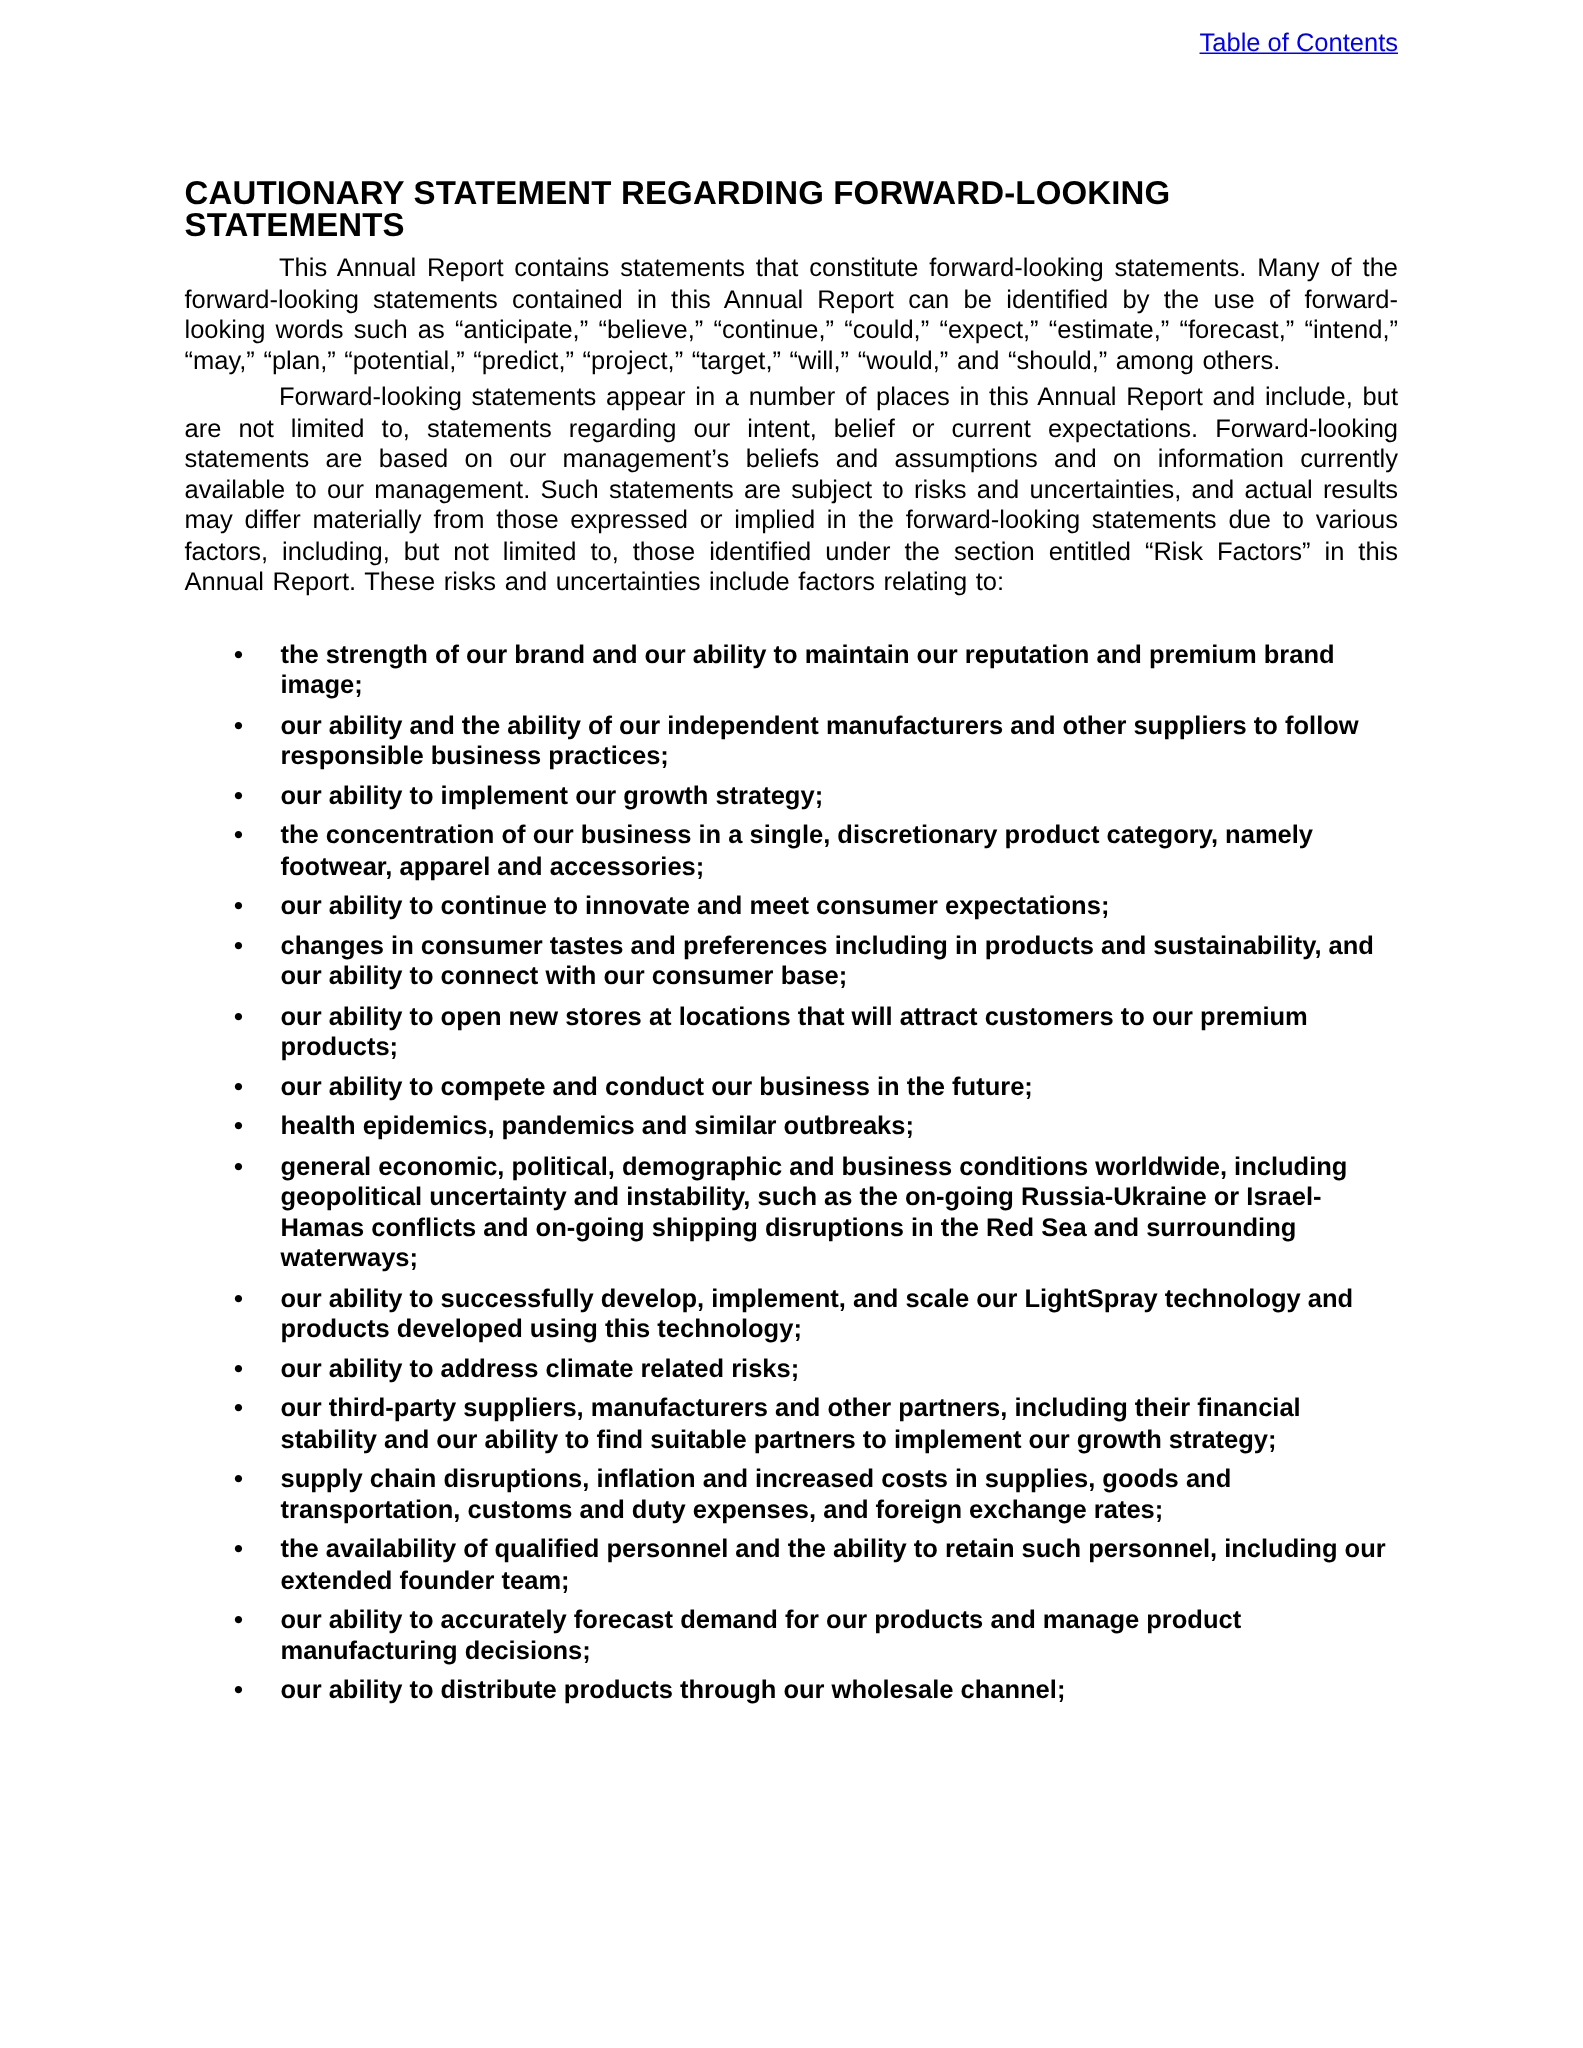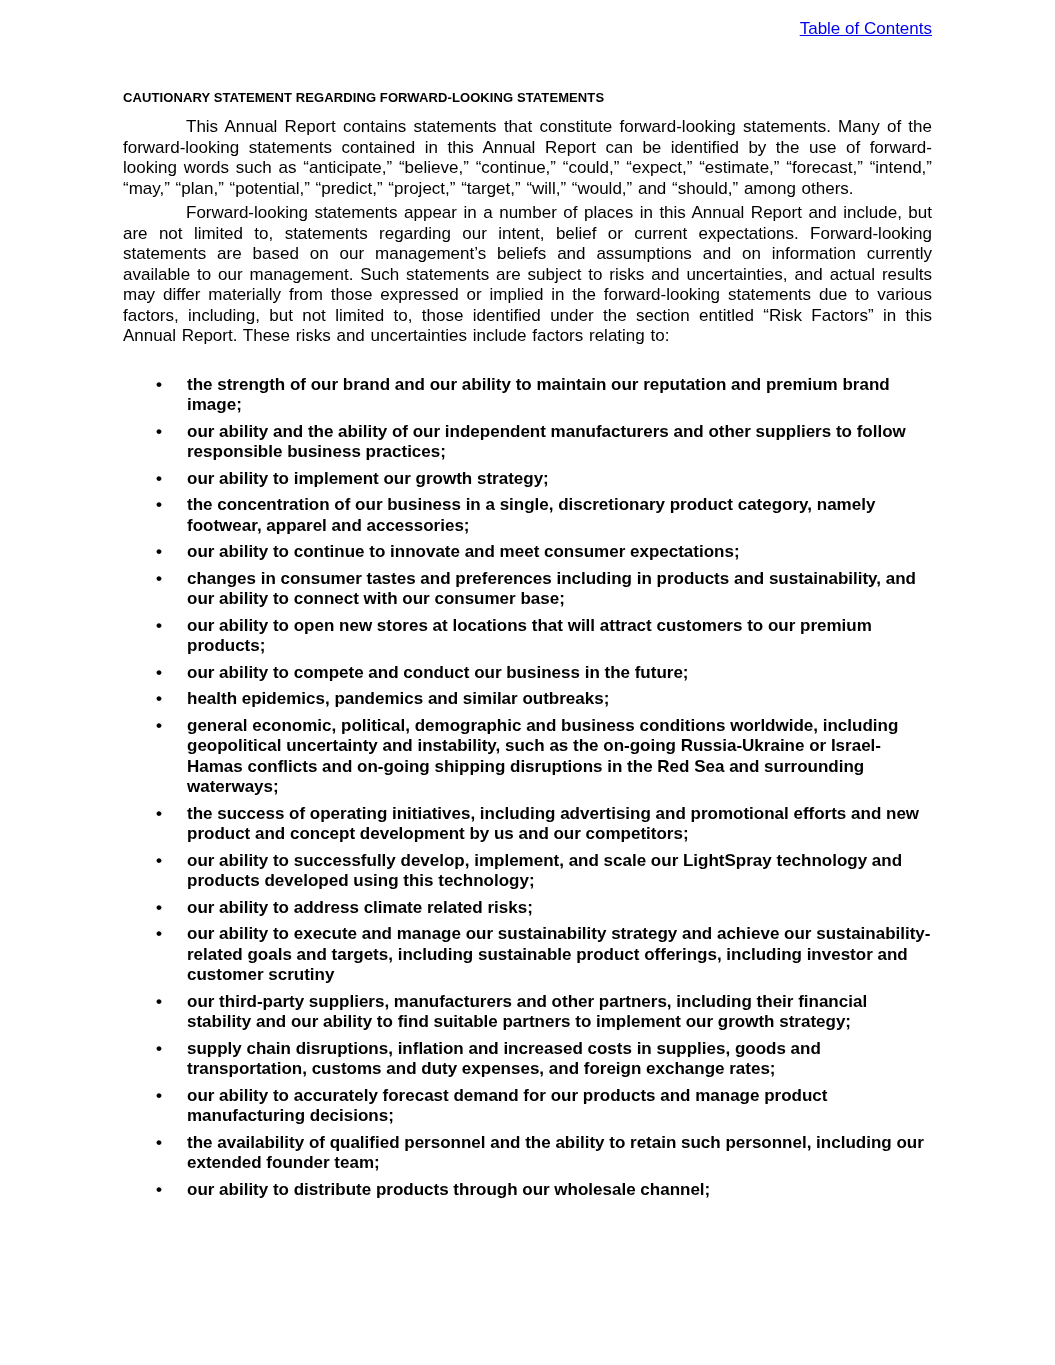--- a/index.html
+++ b/index.html
@@ -23,24 +23,24 @@
     text-align: right;
     line-height: 20px;
   }
   .toc-link {
     color: #0000EE;
     text-decoration: underline;
     font-size: 17px;
     cursor: pointer;
   }
   .heading {
-    font-size: 13px;
+    font-size: 22px;
     font-weight: bold;
     line-height: 21px;
-    margin: 48px 0 9px 0;
+    margin: 79px 0 9px 0;
     letter-spacing: 0.1px;
   }
   .para {
     margin: 0 0 4px 0;
     text-align: justify;
     text-indent: 63px;
     word-spacing: 1px;
   }
   ul.bullets {
     list-style: none;
@@ -80,24 +80,22 @@
       <li>the strength of our brand and our ability to maintain our reputation and premium brand image;</li>
       <li>our ability and the ability of our independent manufacturers and other suppliers to follow responsible business practices;</li>
       <li>our ability to implement our growth strategy;</li>
       <li>the concentration of our business in a single, discretionary product category, namely footwear, apparel and accessories;</li>
       <li>our ability to continue to innovate and meet consumer expectations;</li>
       <li>changes in consumer tastes and preferences including in products and sustainability, and our ability to connect with our consumer base;</li>
       <li>our ability to open new stores at locations that will attract customers to our premium products;</li>
       <li>our ability to compete and conduct our business in the future;</li>
       <li>health epidemics, pandemics and similar outbreaks;</li>
       <li>general economic, political, demographic and business conditions worldwide, including geopolitical uncertainty and instability, such as the on-going Russia-Ukraine or Israel-Hamas conflicts and on-going shipping disruptions in the Red Sea and surrounding waterways;</li>
-      <li>the success of operating initiatives, including advertising and promotional efforts and new product and concept development by us and our competitors;</li>
       <li>our ability to successfully develop, implement, and scale our LightSpray technology and products developed using this technology;</li>
       <li>our ability to address climate related risks;</li>
-      <li>our ability to execute and manage our sustainability strategy and achieve our sustainability-related goals and targets, including sustainable product offerings, including investor and customer scrutiny</li>
       <li>our third-party suppliers, manufacturers and other partners, including their financial stability and our ability to find suitable partners to implement our growth strategy;</li>
       <li>supply chain disruptions, inflation and increased costs in supplies, goods and transportation, customs and duty expenses, and foreign exchange rates;</li>
+      <li>the availability of qualified personnel and the ability to retain such personnel, including our extended founder team;</li>
       <li>our ability to accurately forecast demand for our products and manage product manufacturing decisions;</li>
-      <li>the availability of qualified personnel and the ability to retain such personnel, including our extended founder team;</li>
       <li>our ability to distribute products through our wholesale channel;</li>
     </ul>
 
 </div>
 
 </body></html>

